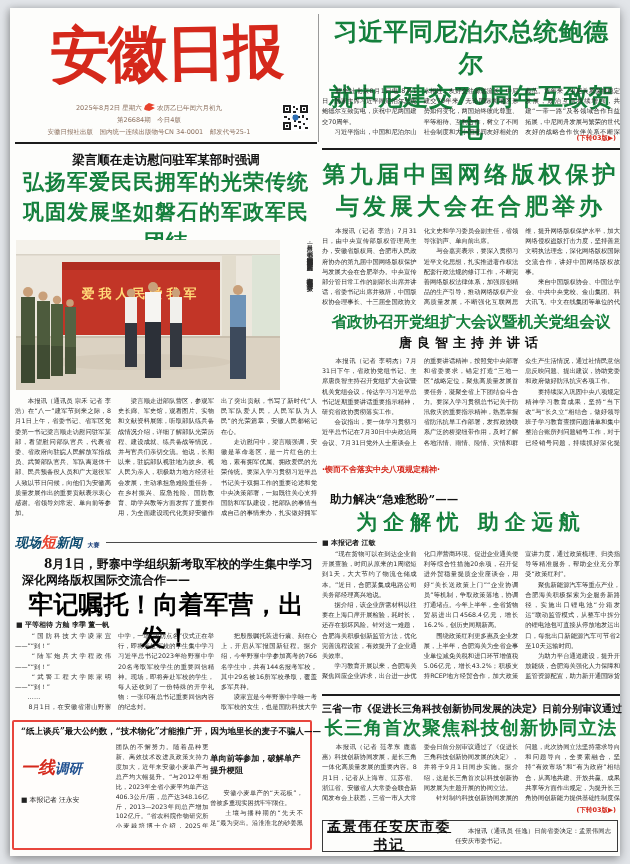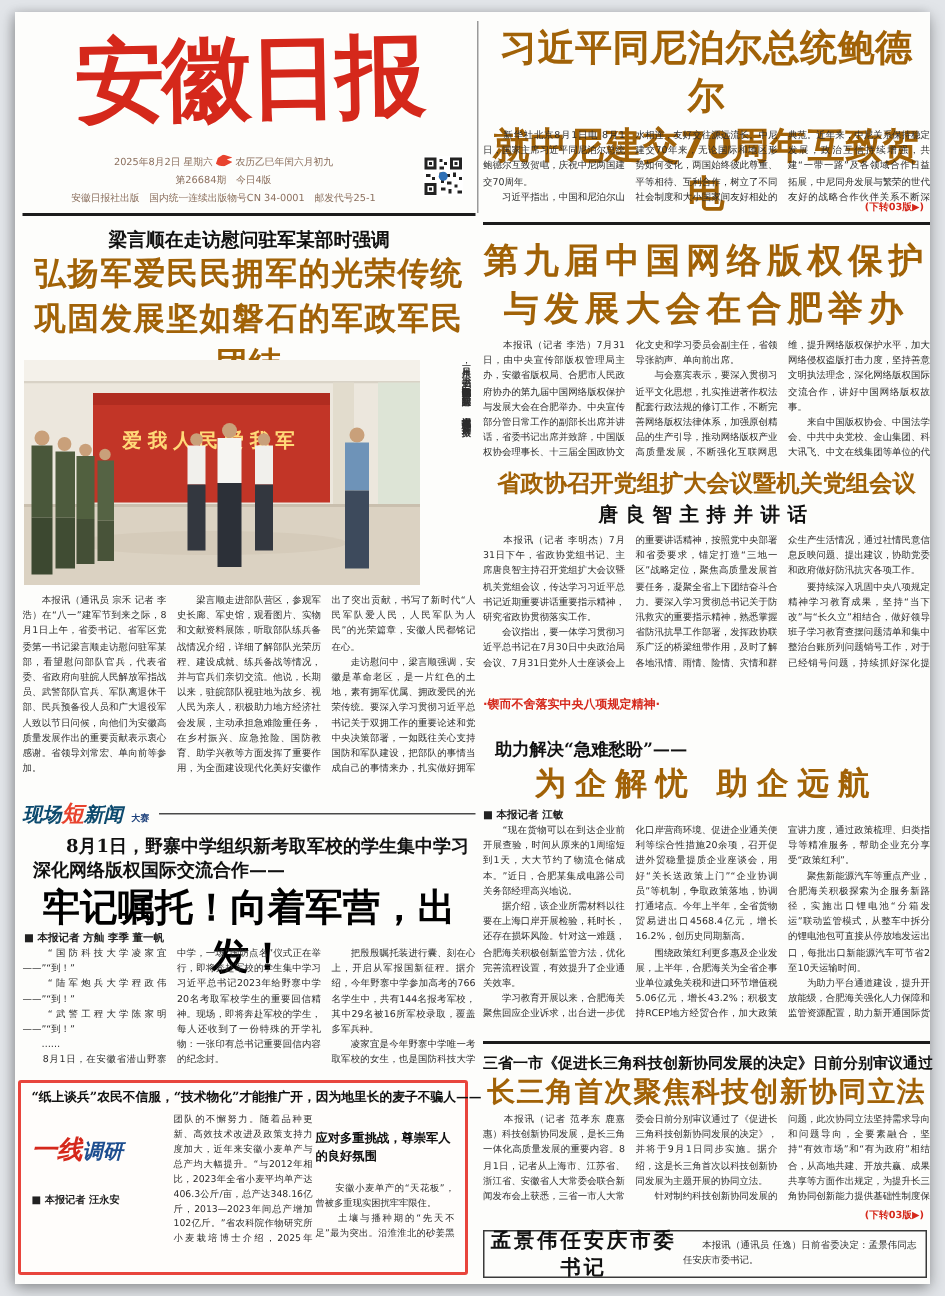--- a/index.html
+++ b/index.html
@@ -11,21 +11,21 @@
   
   .masthead-title{left:5px;top:8px;width:302px;text-align:center;font-family:"DejaVu Serif","Liberation Serif",serif;
         font-weight:bold;font-size:60px;line-height:1.25;color:#d5281b;transform:rotate(-1deg);letter-spacing:-2px;}
   .dateline{left:5px;top:94px;width:268px;text-align:center;font-size:6.5px;line-height:1.85;color:#8a6e5c;}
   .flag-icon{display:inline-block;width:11px;height:8px;background:#e8432e;vertical-align:-1px;
         clip-path:polygon(0 78%,12% 30%,45% 0,100% 25%,66% 42%,100% 62%,48% 100%,18% 92%);}
   .qr{left:272px;top:96px;width:27px;height:27px;}
   .left-top-rule{left:5px;top:134px;width:302px;height:2px;background:#1c1c1c;}
   .vert-rule{left:308px;top:6px;width:1px;height:128px;background:#9a9a9a;}
   
-  .hl{font-weight:900;color:#a16207;text-align:center;font-family:"DejaVu Sans","Liberation Sans",sans-serif;}
+  .hl{font-weight:900;color:#15803d;text-align:center;font-family:"DejaVu Sans","Liberation Sans",sans-serif;}
   .serifb{font-family:"DejaVu Serif","Liberation Serif",serif;font-weight:bold;color:#111;}
   .col3{column-count:3;column-gap:7px;text-align:justify;overflow:hidden;font-size:6.3px;
         line-height:1.62;color:#2d2d2d;white-space:pre-line;}
   .jump{color:#d5281b;font-size:6.5px;font-weight:bold;}
   .byline{font-size:7px;font-weight:bold;color:#222;}
   
   .xi-title{left:312px;top:8px;width:298px;font-size:24.5px;line-height:1.32;letter-spacing:.5px;}
   .xi-body{left:312px;top:78px;width:298px;height:56px;}
   .xi-jump{left:312px;top:126px;width:294px;text-align:right;}
   .right-top-rule{left:312px;top:140px;width:298px;height:2px;background:#1c1c1c;}
@@ -39,21 +39,21 @@
   .customs-k2{left:312px;top:484px;width:298px;padding-left:8px;box-sizing:border-box;font-size:11.5px;}
   .customs-title{left:312px;top:500px;width:298px;font-size:21px;letter-spacing:6px;}
   .customs-byline{left:312px;top:530px;width:334px;}
   .customs-body{left:312px;top:541px;width:298px;height:138px;}
   .mid-rule{left:312px;top:686px;width:298px;height:2px;background:#1c1c1c;}
   .delta-kicker{left:312px;top:694px;width:298px;text-align:center;font-size:10px;white-space:nowrap;}
   .delta-title{left:312px;top:707px;width:298px;font-size:18.5px;letter-spacing:1px;}
   .delta-body{left:312px;top:734px;width:298px;height:66px;}
   .delta-jump{left:312px;top:798px;width:294px;text-align:right;}
   .appoint-box{left:312px;top:812px;width:294px;height:30px;border:1.5px solid #3a3a3a;display:flex;align-items:center;}
-  .appoint-title{flex:0 0 45%;text-align:center;font-size:13.5px;letter-spacing:2px;}
+  .appoint-title{flex:0 0 45%;text-align:center;font-size:13.5px;letter-spacing:2px;text-decoration:underline;}
   .appoint-body{flex:1;font-size:6.3px;line-height:1.6;color:#2d2d2d;padding-right:6px;text-align:justify;}
   
   .army-kicker{left:5px;top:144px;width:302px;text-align:center;font-size:12.5px;}
   .army-title{left:5px;top:160px;width:302px;font-size:21px;line-height:1.42;letter-spacing:1px;}
   .photo{left:6px;top:232px;width:264px;height:150px;background:#ece7dd;}
   .photo-caption{left:274px;top:232px;width:32px;height:150px;writing-mode:vertical-rl;
         font-size:6.3px;line-height:1.9;color:#2d2d2d;}
   .photo-caption .credit{font-weight:bold;margin-top:6px;}
   .army-body{left:5px;top:388px;width:302px;height:132px;}
   .scene-row{left:5px;top:524px;width:302px;display:flex;align-items:center;gap:6px;}
@@ -70,21 +70,21 @@
   
   .wheat-box{left:2px;top:712px;width:300px;height:130px;border:2.5px solid #e8453c;border-radius:2px;
         background:#fffdfb;padding:4px 7px;box-sizing:border-box;}
   .wheat-kicker{text-align:center;font-size:8.5px;white-space:nowrap;}
   .wheat-title{text-align:center;font-size:21px;letter-spacing:1px;margin-top:1px;}
   .wheat-cols{display:flex;gap:2px;margin-top:4px;height:86px;overflow:hidden;}
   .wheat-col{flex:1;font-size:6.2px;line-height:1.6;color:#2d2d2d;text-align:justify;white-space:pre-line;}
   .survey-logo{white-space:nowrap;font-style:italic;font-weight:900;font-family:"DejaVu Serif","Liberation Serif",serif;margin:2px 0 4px;}
   .survey-logo .a{color:#d5281b;font-size:17px;}
   .survey-logo .b{color:#1d4e8f;font-size:13.5px;}
-  .wheat-byline{font-size:6.8px;font-weight:bold;color:#222;margin-bottom:17px;}
+  .wheat-byline{font-size:6.8px;font-weight:normal;color:#222;margin-bottom:17px;}
   .wheat-subhead{font-size:8.2px;font-weight:bold;color:#111;line-height:1.5;margin-bottom:2px;text-align:left;white-space:normal;}
 </style>
 </head>
 <body>
 
 <div class="page">
 
   <div class="abs masthead-title">安徽日报</div>
   <div class="abs dateline">
     <div>
@@ -202,43 +202,43 @@
   <div class="abs scene-row">
     <span class="scene-logo">
       <span class="a">现场</span><span class="b">短</span><span class="a">新闻</span>
       <span class="c">大赛</span>
     </span>
     <span class="scene-line"></span>
   </div>
   <div class="abs serifb scene-k1">8月1日，野寨中学组织新考取军校的学生集中学习</div>
   <div class="abs serifb scene-k2">深化网络版权国际交流合作——</div>
   <div class="abs serifb scene-title">牢记嘱托！向着军营，出发！</div>
-  <div class="abs byline scene-byline">■ 本报记者 方舢 李季 董一帆</div>
+  <div class="abs byline scene-byline">■ 平等相待 方舢 李季 董一帆</div>
   <div class="abs col3 scene-body">　　“国防科技大学凌家宜——”“到！”
 　　“陆军炮兵大学程政伟——”“到！”
 　　“武警工程大学陈家明——”“到！”
 　　……
 　　8月1日，在安徽省潜山野寨中学，一场“国防点名”仪式正在举行，即将奔赴军校的学生集中学习习近平总书记2023年给野寨中学20名考取军校学生的重要回信精神。现场，即将奔赴军校的学生，每人还收到了一份特殊的开学礼物：一张印有总书记重要回信内容的纪念封。
 　　把殷殷嘱托装进行囊、刻在心上，开启从军报国新征程。据介绍，今年野寨中学参加高考的766名学生中，共有144名报考军校，其中29名被16所军校录取，覆盖多军兵种。
 　　凌家宜是今年野寨中学唯一考取军校的女生，也是国防科技大学在我省招录的6名女生之一。“我将继续锤炼军旅品格，刻苦学习训练，锻炼过硬作风，把个人理想融入强军事业，让青春在军营闪光。”她说。</div>
 
   <div class="abs wheat-box">
-    <div class="serifb wheat-kicker">“纸上谈兵”农民不信服，“技术物化”才能推广开，因为地里长的麦子不骗人——</div>
+    <div class="serifb wheat-kicker">“纸上谈兵”最大公约数，“技术物化”才能推广开，因为地里长的麦子不骗人——</div>
     <div class="wheat-cols">
       <div class="wheat-col">
         <div class="survey-logo">
           <span class="a">一线</span><span class="b">调研</span>
         </div>
         <div class="wheat-byline">■ 本报记者 汪永安</div>
         <span>　　夏粮翻晒过的丰收季刚刚过，一组数据引发关注：2025年，安徽夏粮（主要是小麦）播种面积4232.67万亩，居全国第3位；单产406.7公斤/亩，居全国第7位；总产量1762.7万吨，居全国第3位。
 　　成绩背后，离不开广大种植户的辛勤付出，也离不开我省小麦栽培技术</span>
       </div>
       <div class="wheat-col">团队的不懈努力。随着品种更新、高效技术改进及政策支持力度加大，近年来安徽小麦单产与总产均大幅提升。“与2012年相比，2023年全省小麦平均单产达406.3公斤/亩，总产达348.16亿斤，2013—2023年间总产增加102亿斤。”省农科院作物研究所小麦栽培博士介绍，2025年406.7公斤/亩的单产，是仅次于2024年407.7公斤/亩的历史第二高产。“今年气候条件不佳的前提下，品种与技术的提升与推广功不可没。”</div>
       <div class="wheat-col">
-        <div class="wheat-subhead">应对多重挑战，尊崇军人的良好氛围</div>
+        <div class="wheat-subhead">单向前等参加，破解单产提升梗阻</div>
         <span>　　安徽小麦单产的“天花板”，曾被多重现实困扰牢牢限住。
 　　土壤与播种期的“先天不足”最为突出。沿淮淮北的砂姜黑土，耕性差，适耕期短，易旱易涝；江淮之间的水稻土，黏重难耕，整地质量差，加之耕种衔接期短、秸秆还田质量参差不齐、播期推迟等问题交织，严重制约了小麦单产提升。</span>
         
       </div>
     </div>
   </div>
 
   <div class="abs hl cr-title">
     <div>第九届中国网络版权保护</div>
     <div>与发展大会在合肥举办</div>

